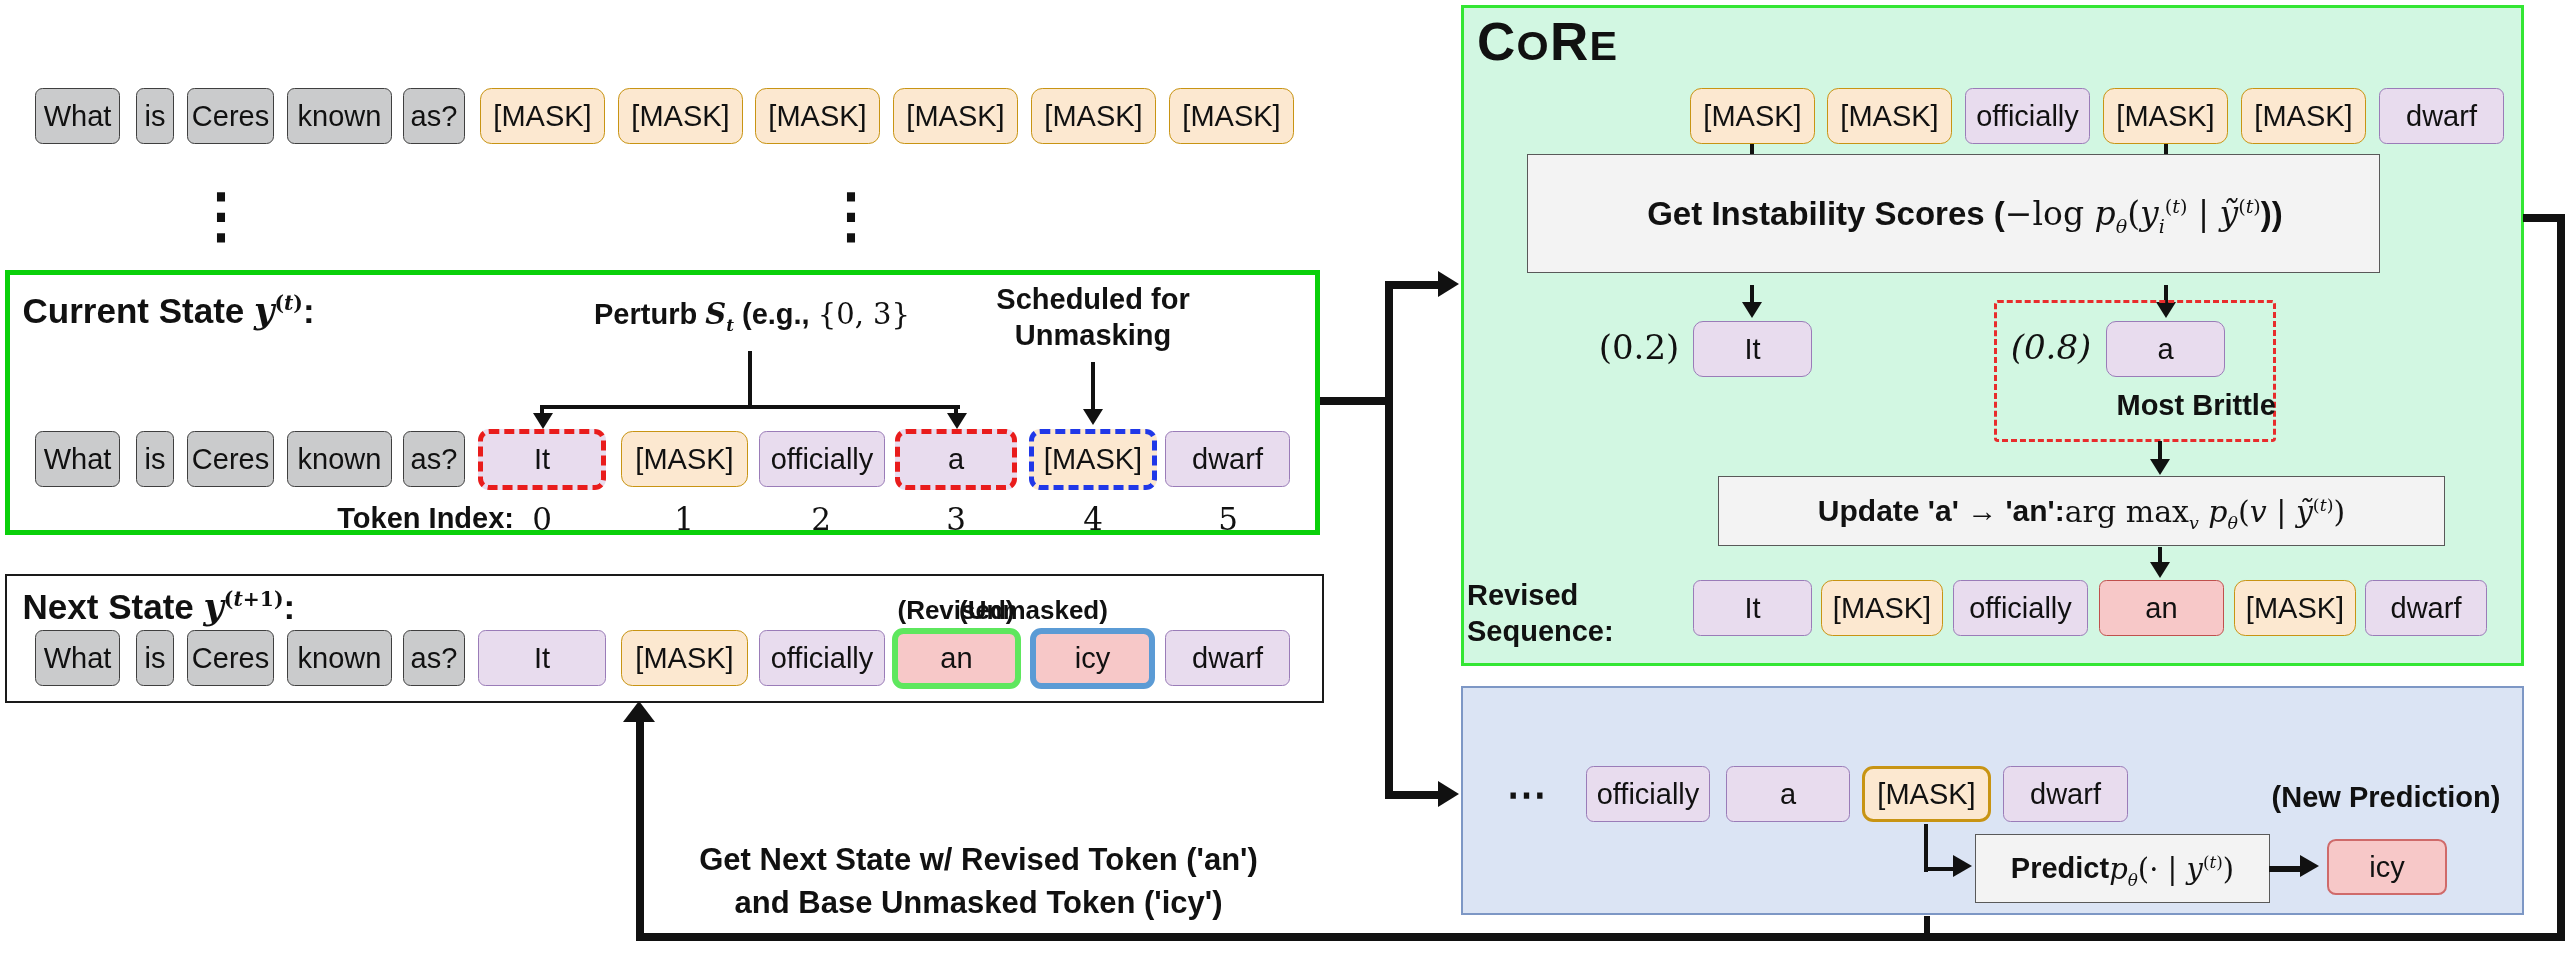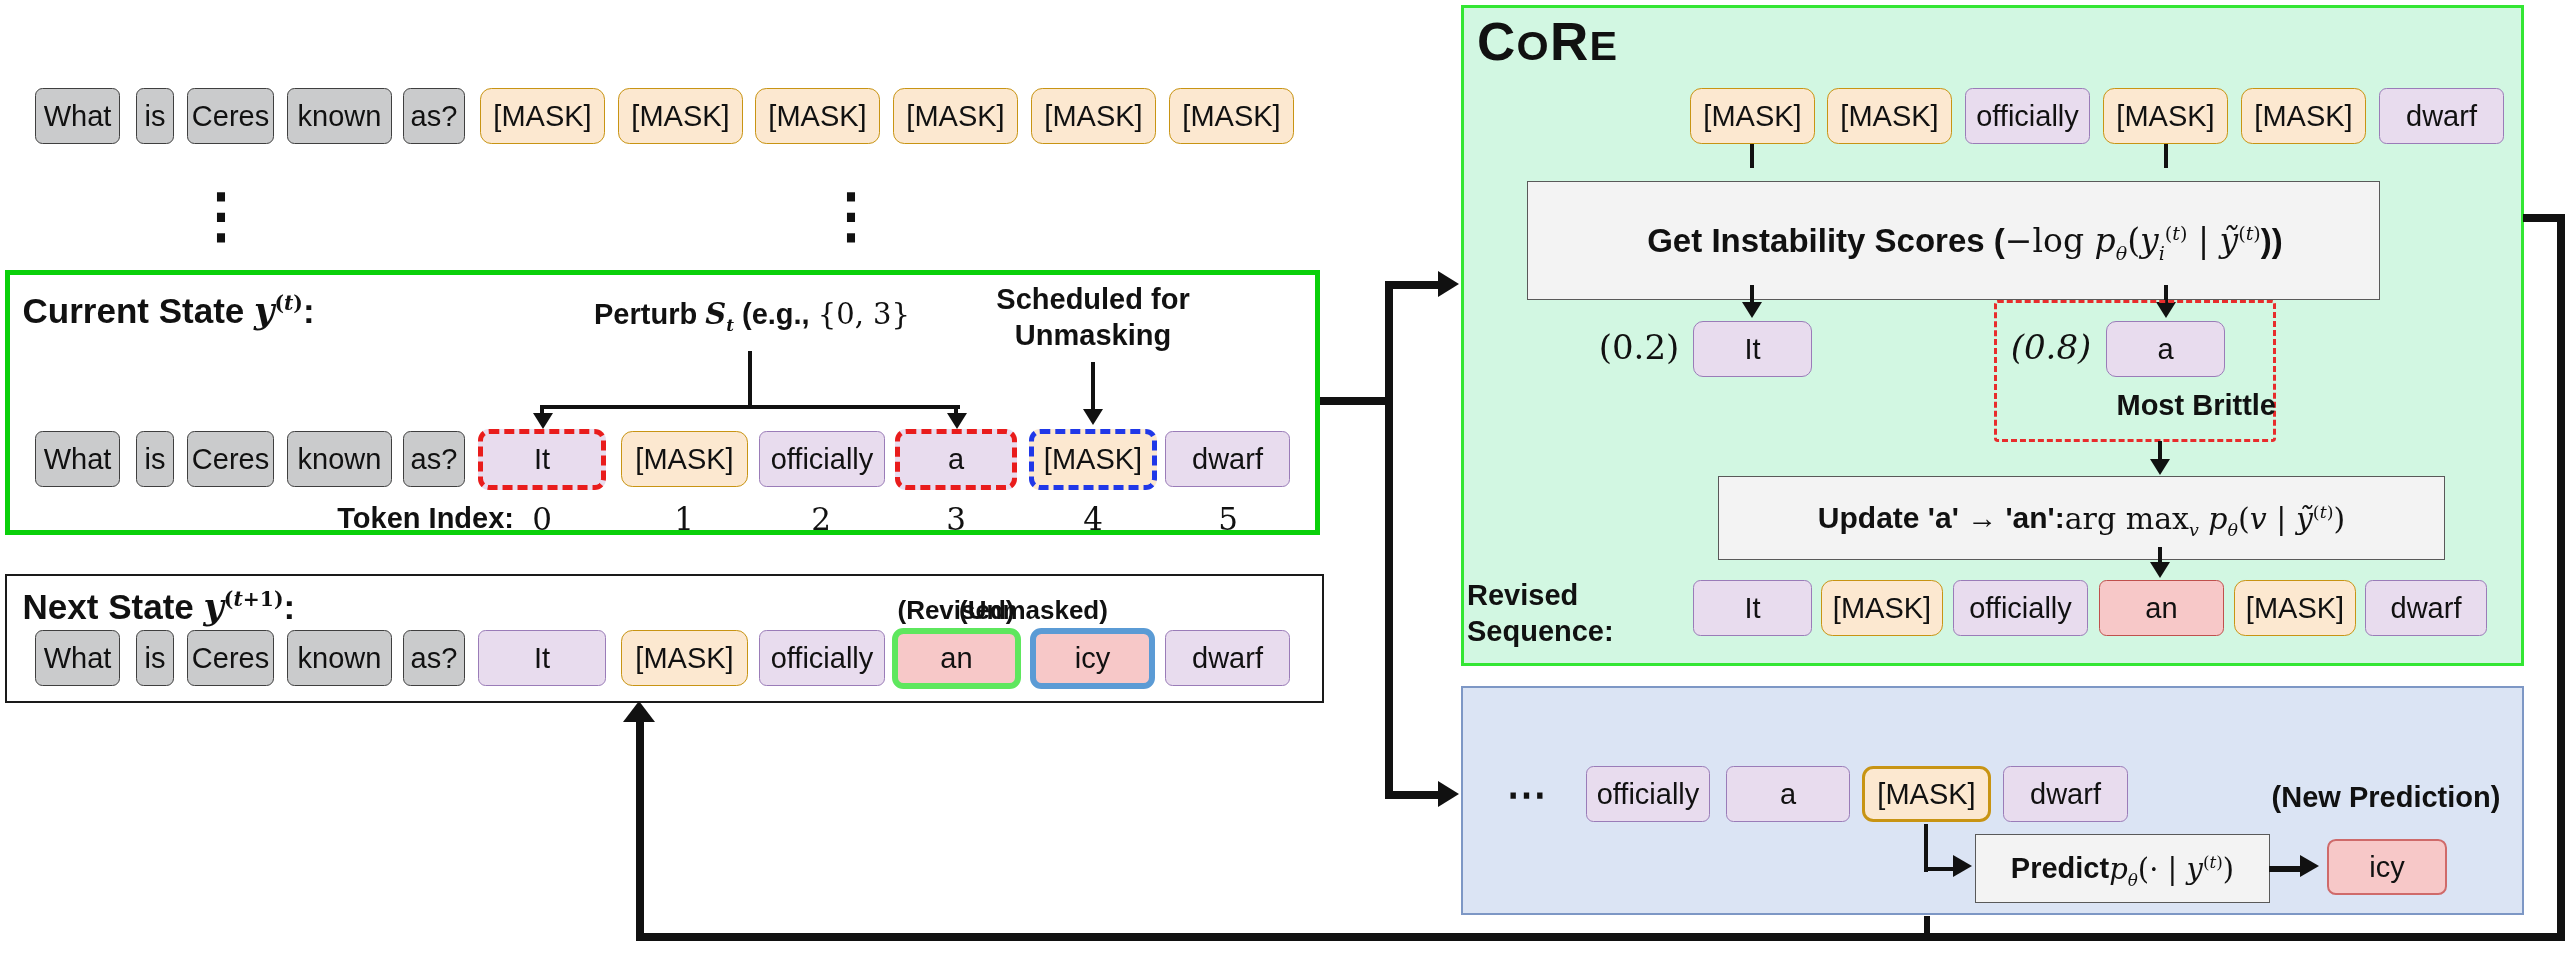--- a/index.html
+++ b/index.html
@@ -129,38 +129,38 @@
   <div class="btitle" style="left:1477px;top:11.3px;font-size:53px;letter-spacing:1.3px;">C<span class="sc">O</span>R<span class="sc">E</span></div>
   <div class="tok mask" style="left:1690px;top:88px;width:125px;">[MASK]</div>
   <div class="tok mask" style="left:1827px;top:88px;width:125px;">[MASK]</div>
   <div class="tok lav" style="left:1965px;top:88px;width:125px;">officially</div>
   <div class="tok mask" style="left:2103px;top:88px;width:125px;">[MASK]</div>
   <div class="tok mask" style="left:2241px;top:88px;width:125px;">[MASK]</div>
   <div class="tok lav" style="left:2379px;top:88px;width:125px;">dwarf</div>
 
   <div class="vline" style="left:1750px;top:144px;width:3.8px;height:24px;"></div>
   <div class="vline" style="left:2164px;top:144px;width:3.8px;height:24px;"></div>
-  <div class="pbox" style="left:1527px;top:181px;width:853px;height:119px;font-size:33px;padding-left:23px;">Get Instability Scores (<span class="f">−log <i>p</i><sub><i>θ</i></sub>(<i>y</i><sub><i>i</i></sub><sup>(<i>t</i>)</sup> | <i>ỹ</i><sup>(<i>t</i>)</sup></span>))</div>
+  <div class="pbox" style="left:1527px;top:154px;width:853px;height:119px;font-size:33px;padding-left:23px;">Get Instability Scores (<span class="f">−log <i>p</i><sub><i>θ</i></sub>(<i>y</i><sub><i>i</i></sub><sup>(<i>t</i>)</sup> | <i>ỹ</i><sup>(<i>t</i>)</sup></span>))</div>
 
   <div class="vline" style="left:1750px;top:285px;width:3.8px;height:17.6px;"></div>
   <div class="ah down-s" style="left:1742px;top:302px;"></div>
   <div class="vline" style="left:2164px;top:285px;width:3.8px;height:17.6px;"></div>
   <div class="ah down-s" style="left:2156px;top:302px;"></div>
 
   <div class="lbl serif" style="left:1592px;top:326px;width:94px;font-weight:normal;font-size:34px;">(0.2)</div>
   <div class="tok lav" style="left:1693px;top:321px;width:119px;border-radius:10px;">It</div>
   <div class="lbl serif" style="left:2004px;top:326px;width:94px;font-weight:normal;font-size:34px;font-style:italic;">(0.8)</div>
   <div class="tok lav" style="left:2106px;top:321px;width:119px;border-radius:10px;">a</div>
 
   <div class="dashedrect" style="left:1994px;top:300px;width:282px;height:142px;"></div>
   <div class="lbl" style="left:1994px;top:387px;width:282px;text-align:right;">Most Brittle</div>
 
   <div class="vline" style="left:2158px;top:441px;width:3.8px;height:19px;"></div>
   <div class="ah down-s" style="left:2150px;top:459px;"></div>
-  <div class="pbox" style="left:1718px;top:476px;width:727px;height:84px;font-size:30px;">Update 'a' → 'an': <span class="f"> arg max<sub><i>v</i></sub> <i>p</i><sub><i>θ</i></sub>(<i>v</i> | <i>ỹ</i><sup>(<i>t</i>)</sup>)</span></div>
+  <div class="pbox" style="left:1718px;top:476px;width:727px;height:70px;font-size:30px;">Update 'a' → 'an': <span class="f"> arg max<sub><i>v</i></sub> <i>p</i><sub><i>θ</i></sub>(<i>v</i> | <i>ỹ</i><sup>(<i>t</i>)</sup>)</span></div>
 
   <div class="vline" style="left:2158px;top:547px;width:3.8px;height:16.3px;"></div>
   <div class="ah down-s" style="left:2150px;top:562px;"></div>
 
   <div class="lbl" style="left:1467px;top:577px;width:201px;text-align:left;">
     <span>Revised</span><br>
     <span>Sequence:</span>
   </div>
   <div class="tok lav" style="left:1693px;top:580px;width:119px;">It</div>
   <div class="tok mask" style="left:1821px;top:580px;width:122px;">[MASK]</div>
@@ -184,15 +184,19 @@
   <div class="hline" style="left:2269px;top:866px;width:33px;height:6.3px;"></div>
   <div class="ah right" style="left:2300px;top:855px;border-top-width:11.3px;border-bottom-width:11.3px;border-left-width:19px;"></div>
   <div class="tok pink bd-salmon" style="left:2327px;top:839px;width:120px;">icy</div>
 
   <div class="hline" style="left:2523px;top:214px;width:41px;height:7.5px;"></div>
   <div class="vline" style="left:2557px;top:214px;width:7.5px;height:726px;"></div>
   <div class="hline" style="left:636px;top:933px;width:1929px;height:7.5px;"></div>
   <div class="vline" style="left:1924px;top:916px;width:6.3px;height:17px;"></div>
   <div class="vline" style="left:636px;top:721px;width:7.5px;height:216px;"></div>
   <div class="ah up" style="left:623px;top:701px;"></div>
+  <div class="lbl" style="left:665px;top:838px;width:627px;font-size:31px;line-height:1.4;">
+    <span>Get Next State w/ Revised Token ('an')</span><br>
+    <span>and Base Unmasked Token ('icy')</span>
+  </div>
 
 </div>
 
 
 </body></html>

